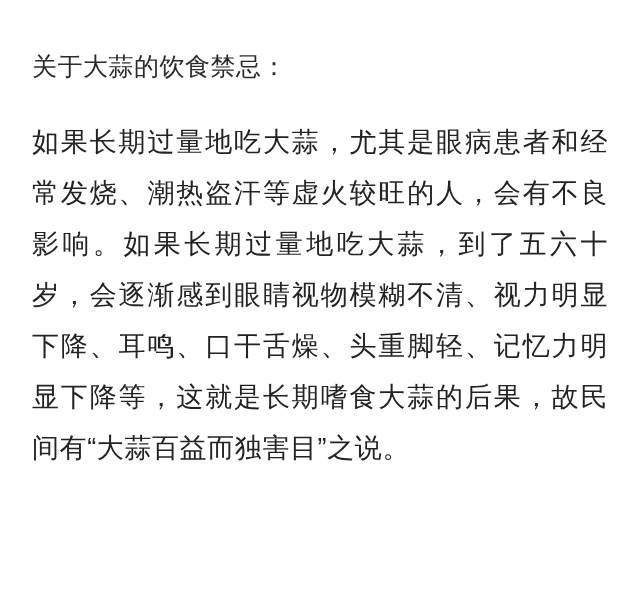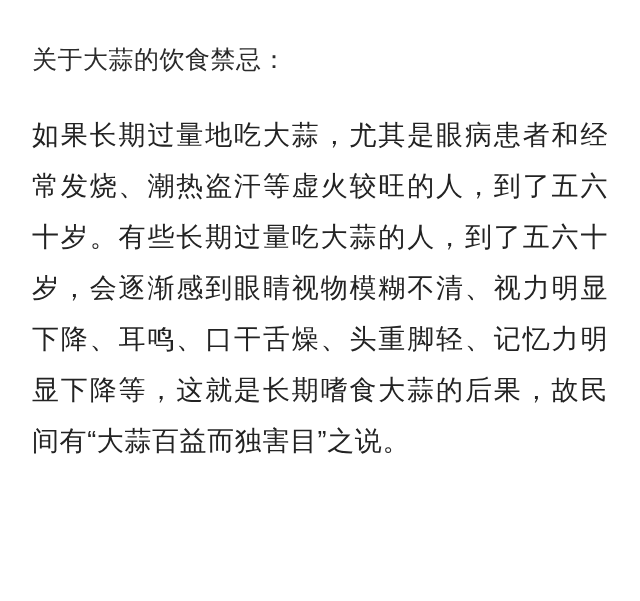--- a/index.html
+++ b/index.html
@@ -19,35 +19,35 @@
     height: 601px;
     background: #ffffff;
     box-sizing: border-box;
     padding: 42px 32px 0 32px;
   }
   .heading {
     font-size: 25px;
     line-height: 34px;
     color: #2b2b2b;
     letter-spacing: 0.5px;
-    margin: 0 0 34px 0;
+    margin: 7px 0 34px 0;
     font-weight: 400;
     white-space: pre-wrap;
   }
   .body-text {
     font-size: 27px;
     line-height: 51px;
     color: #232323;
     letter-spacing: 0.6px;
     margin: 0;
     text-align: justify;
     text-justify: inter-ideograph;
     white-space: pre-wrap;
     word-break: break-all;
   }
 </style>
 </head>
 <body>
 
 <div class="page">
   <p class="heading">关于大蒜的饮食禁忌：</p>
-  <p class="body-text">如果长期过量地吃大蒜，尤其是眼病患者和经常发烧、潮热盗汗等虚火较旺的人，到了五六十岁。有些长期过量吃大蒜的人，到了五六十岁，会逐渐感到眼睛视物模糊不清、视力明显下降、耳鸣、口干舌燥、头重脚轻、记忆力明显下降等，这就是长期嗜食大蒜的后果，故民间有“大蒜百益而独害目”之说。</p>
+  <p class="body-text">如果长期过量地吃大蒜，尤其是眼病患者和经常发烧、潮热盗汗等虚火较旺的人，会有不良影响。如果长期过量地吃大蒜，到了五六十岁，会逐渐感到眼睛视物模糊不清、视力明显下降、耳鸣、口干舌燥、头重脚轻、记忆力明显下降等，这就是长期嗜食大蒜的后果，故民间有“大蒜百益而独害目”之说。</p>
 </div>
 
 </body></html>

